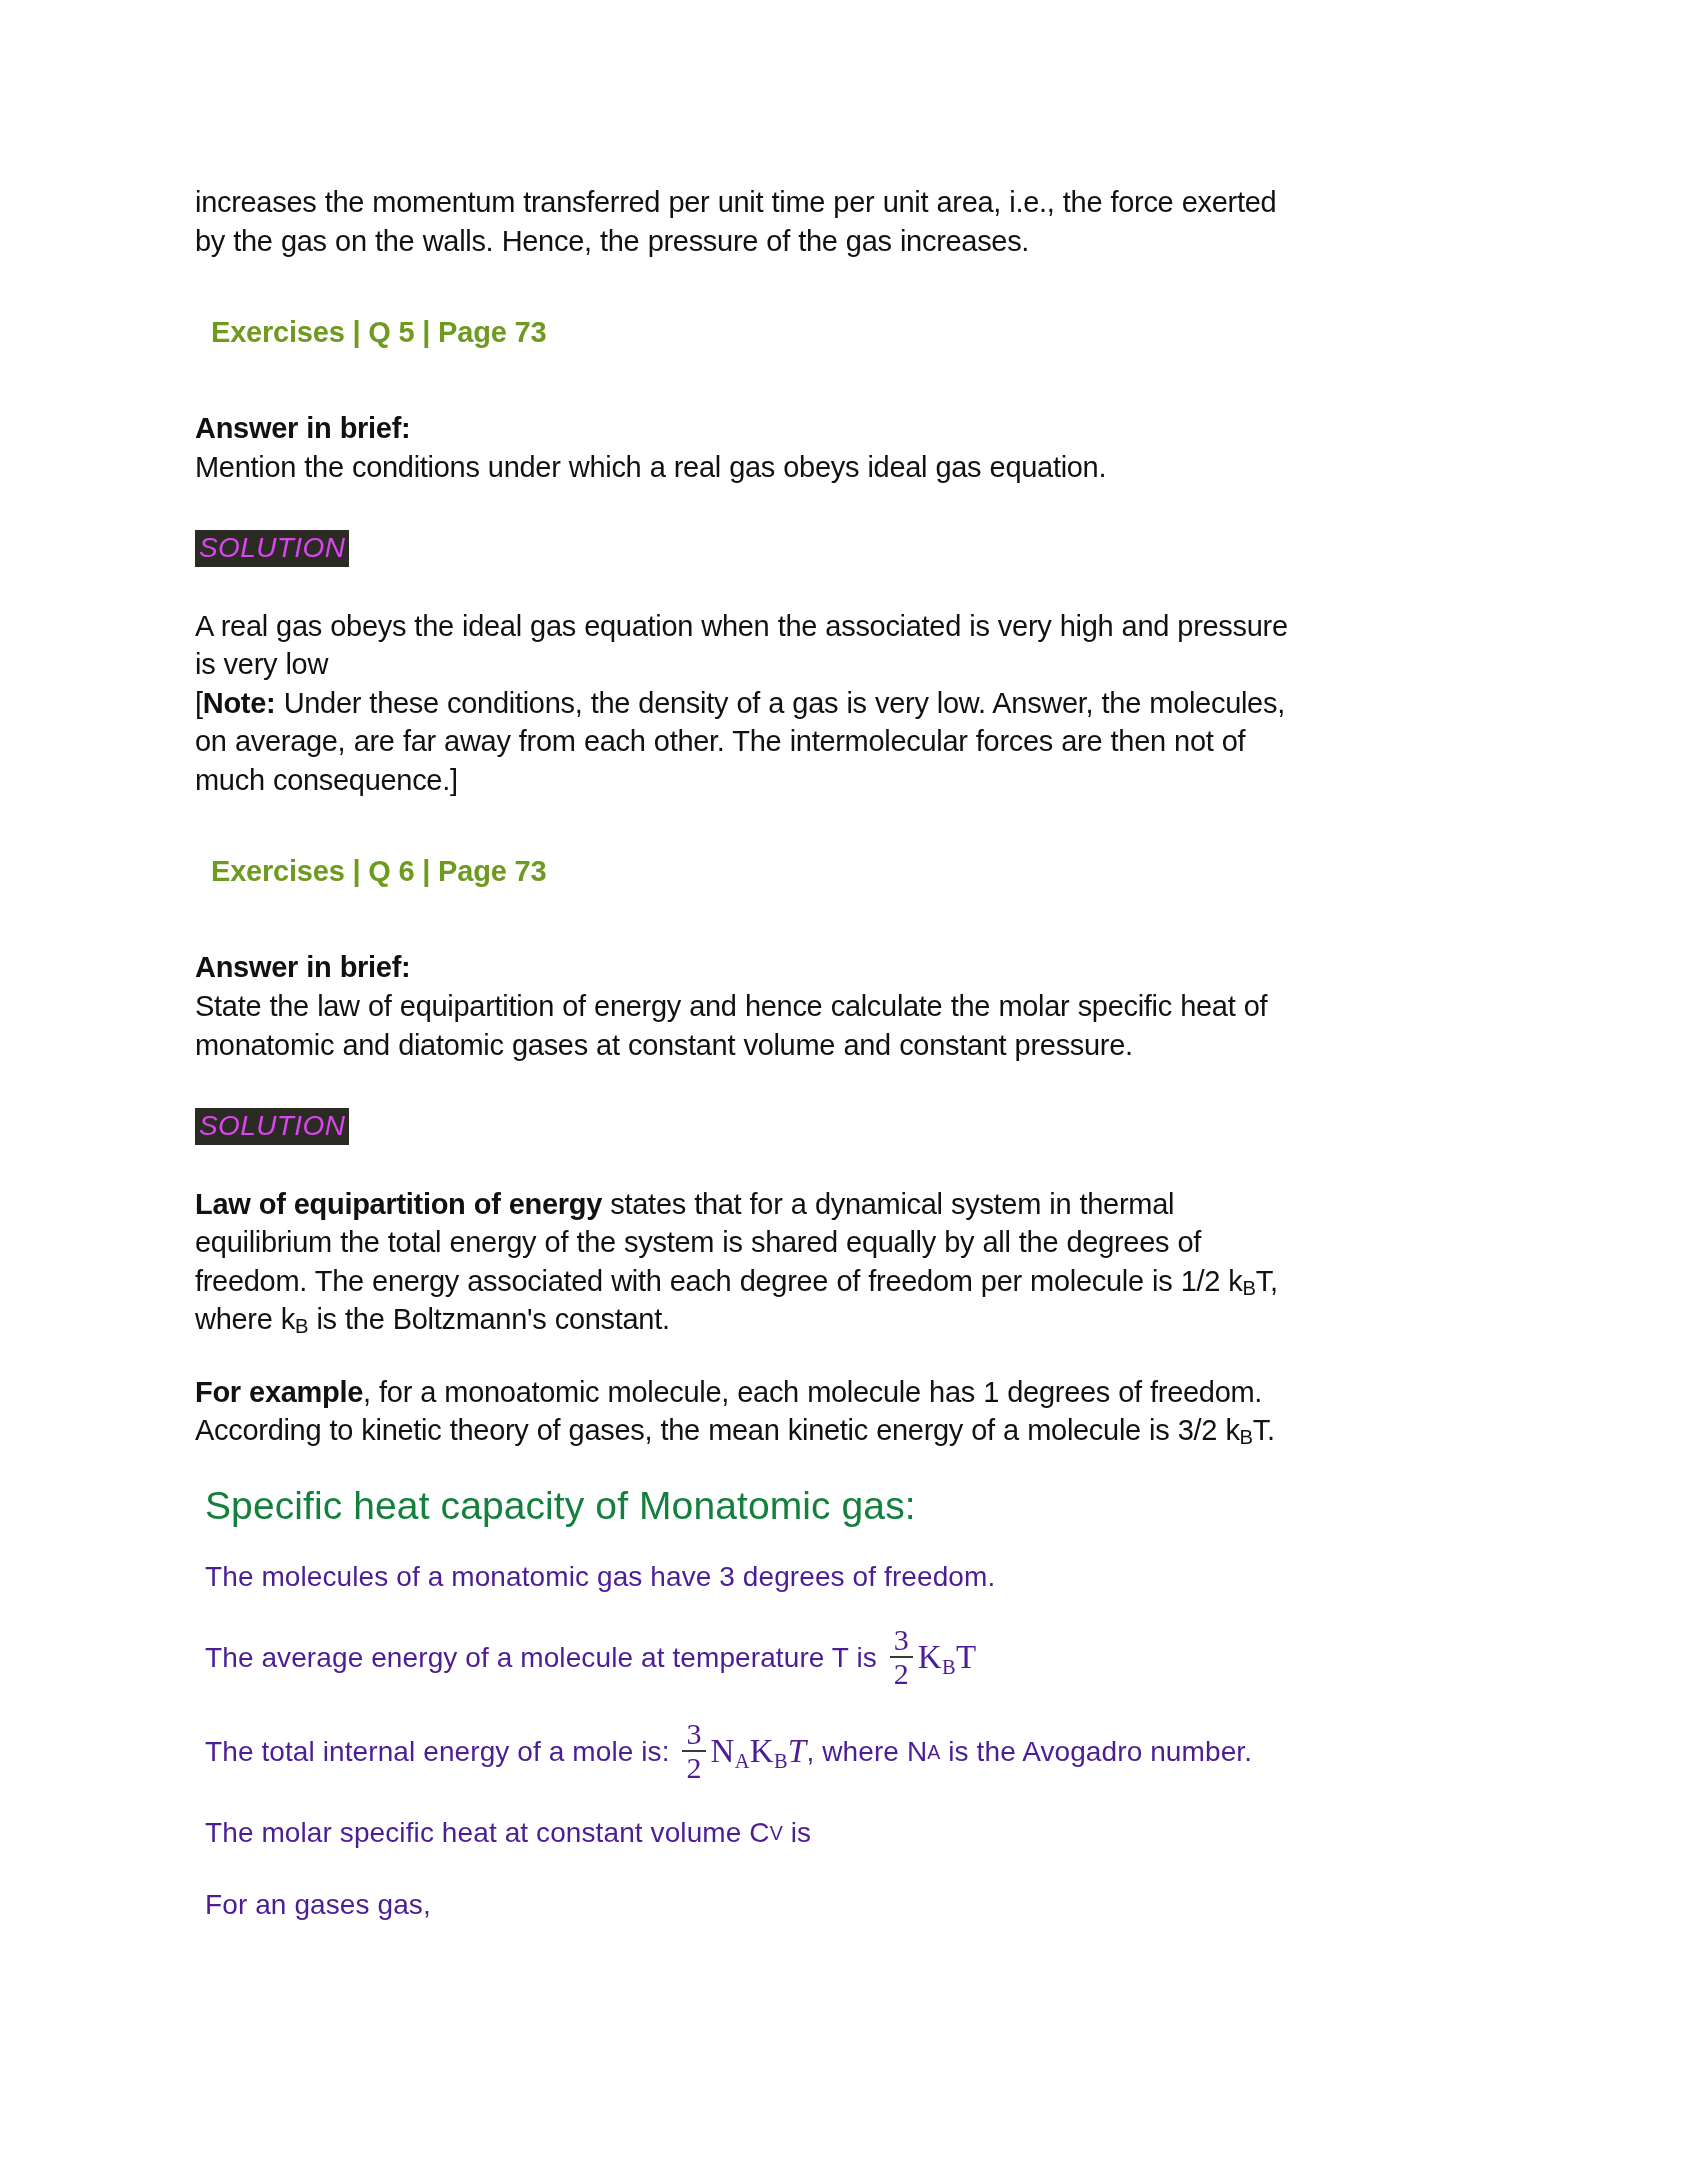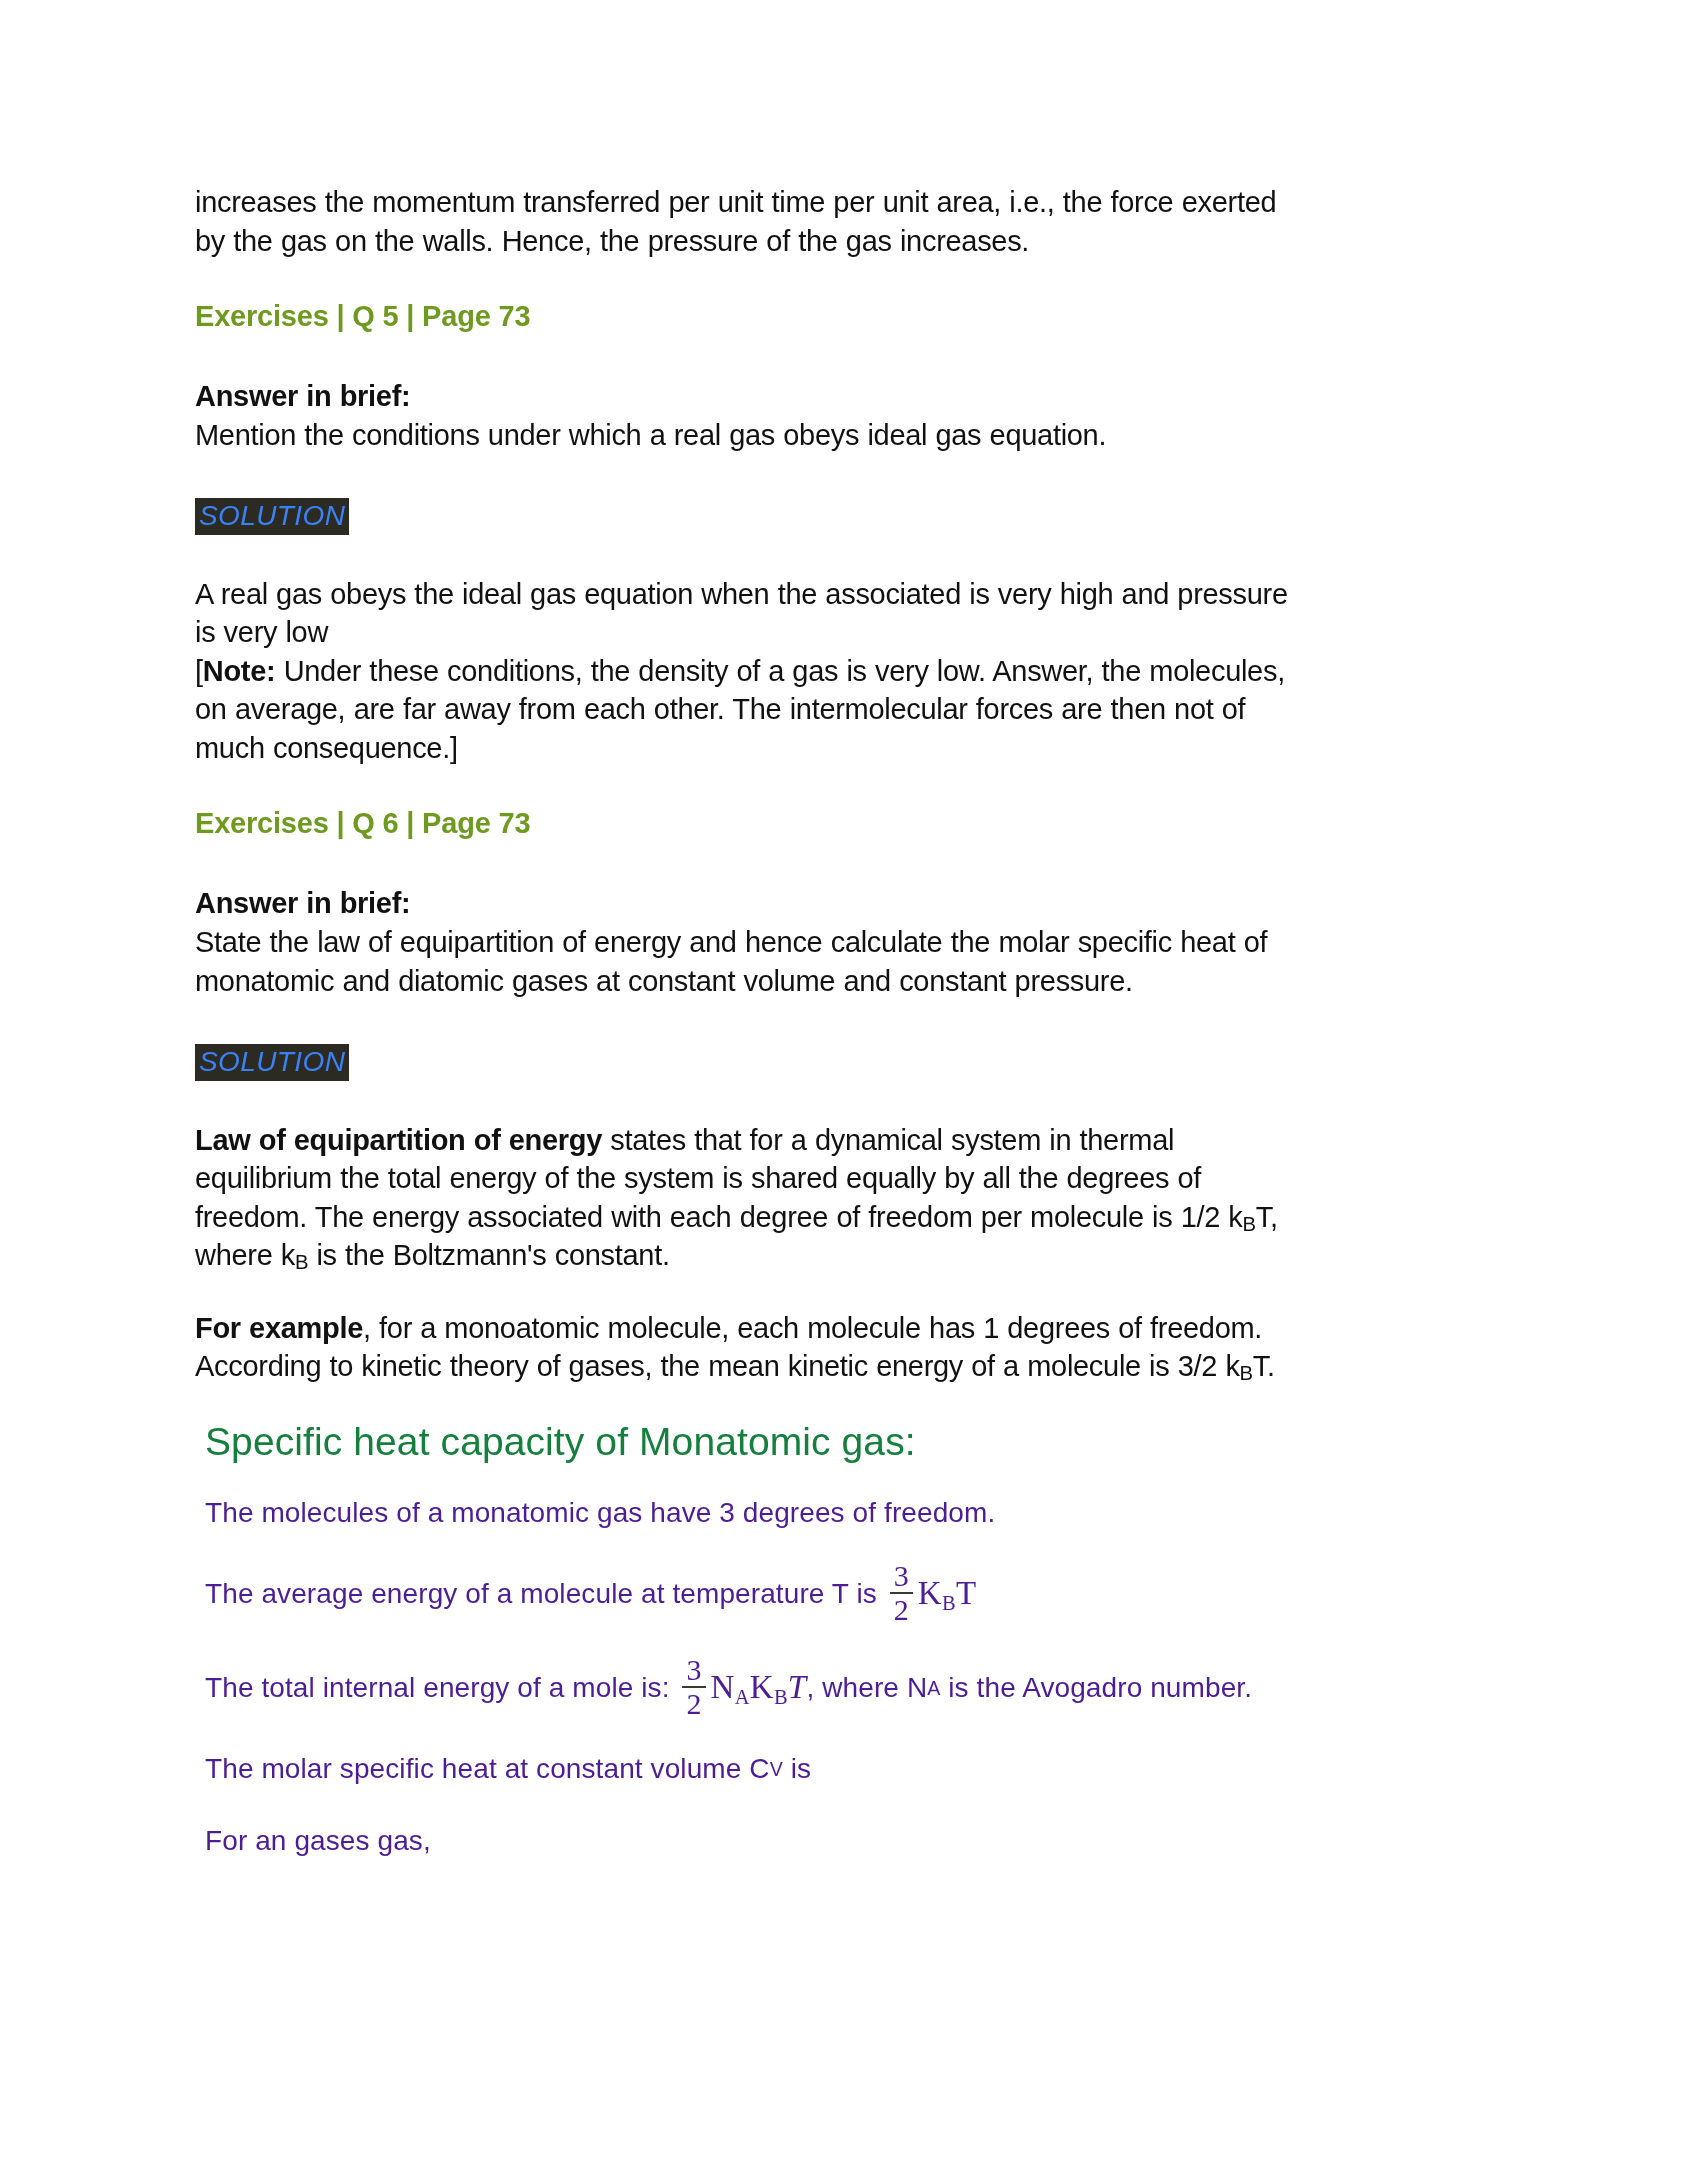--- a/index.html
+++ b/index.html
@@ -39,32 +39,32 @@
   .para b, .bold {
     font-weight: bold;
   }
 
   
   .ex-heading {
     font-size: 29px;
     font-weight: bold;
     color: #6f9a20;
     letter-spacing: -0.2px;
-    margin: 0;
+    margin: 16px;
   }
   .ex-heading .sep {
     color: #6f9a20;
     font-weight: bold;
   }
 
   
   .solution-tag {
     display: inline-block;
     background: #2b2b23;
-    color: #3b82f6;
+    color: #d946ef;
     font-style: italic;
     font-size: 28px;
     font-weight: normal;
     letter-spacing: 0.4px;
     padding: 3px 4px 4px 4px;
     line-height: 1.05;
   }
   .sp-30 { height: 30px; }
   .sp-34 { height: 34px; }
   .sp-40 { height: 40px; }

